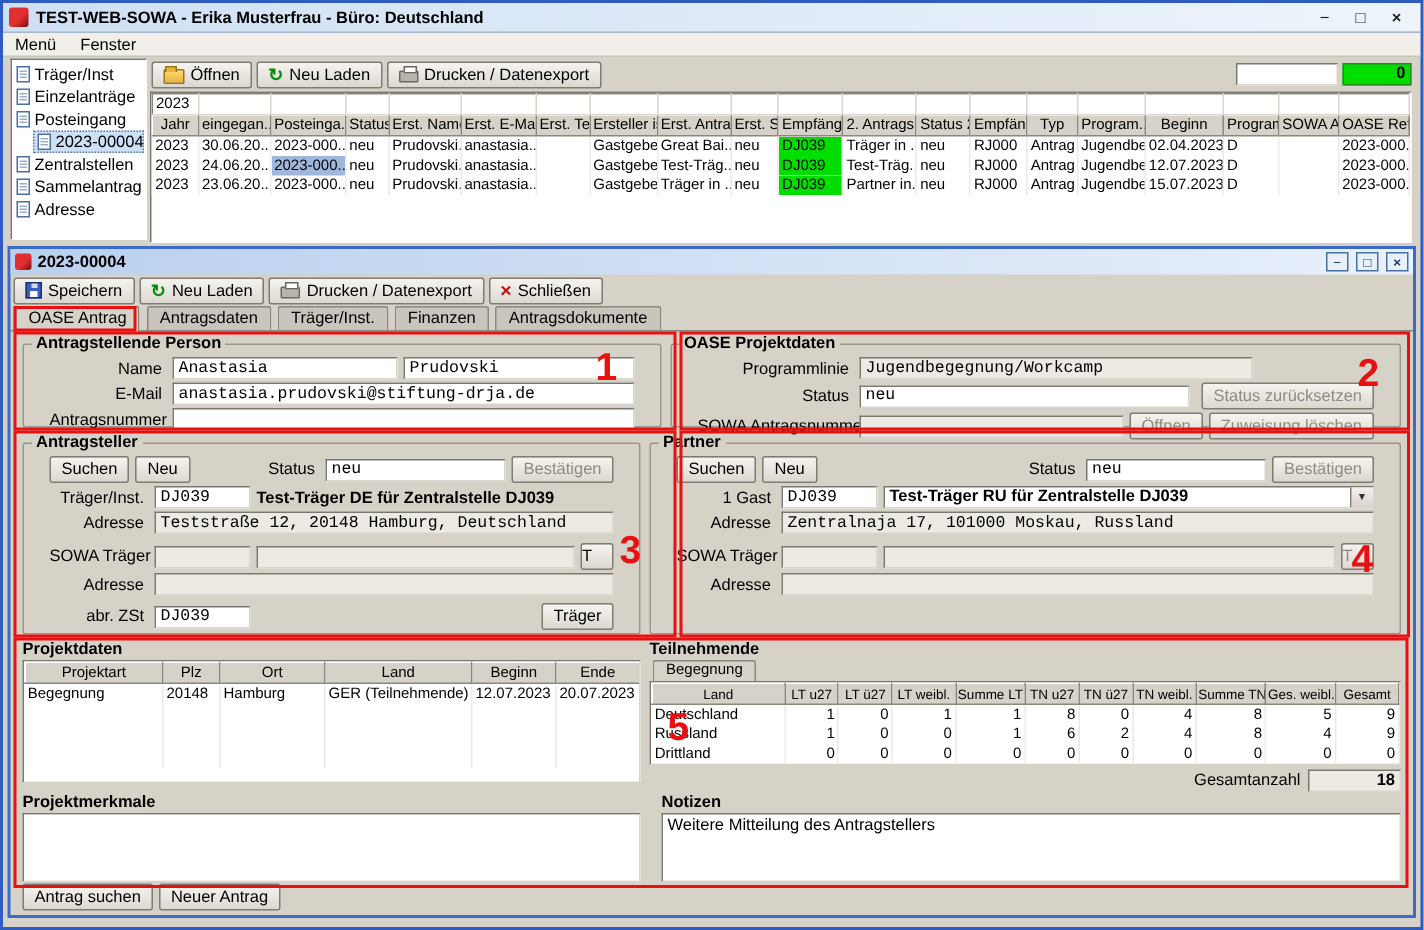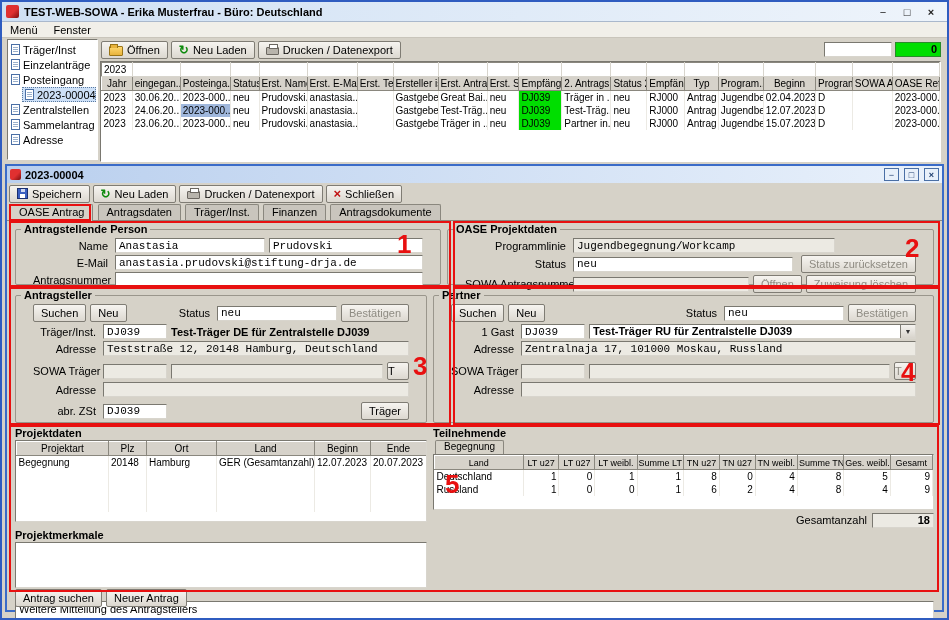--- a/index.html
+++ b/index.html
@@ -74,21 +74,21 @@
   .tab.active { background: #d6d2c8; height: 17px; position: relative; z-index: 2; }
   .d-content { position: absolute; left: 2px; right: 2px; top: 55px; bottom: 2px; }
 
   fieldset.gbox { border: 1px solid #9a968c; border-radius: 2px; padding: 1px 5px 2px; position: relative; background: #d6d2c8; }
   fieldset.gbox legend { font-weight: bold; padding: 0 3px; font-size: 11px; }
   .frow { display: flex; align-items: center; gap: 4px; margin: 2px 12px; }
 
   .row-a { position: absolute; left: 6px; right: 6px; top: 2px; height: 62px; display: flex; gap: 6px; }
   .row-b { position: absolute; left: 6px; right: 6px; top: 68px; height: 134px; display: flex; gap: 6px; }
   .row-c { position: absolute; left: 6px; right: 6px; top: 206px; height: 98px; display: flex; gap: 6px; }
-  .row-d { position: absolute; left: 6px; right: 6px; top: 308px; height: 60px; display: flex; gap: 0; flex-direction: column; }
+  .row-d { position: absolute; left: 6px; right: 6px; top: 308px; height: 60px; display: flex; gap: 14px; }
   .col-l { width: 412px; flex: none; }
   .col-r { flex: 1; min-width: 0; }
 
   .sect-title { font-weight: bold; height: 13px; }
   .panel { background: #fff; border: 1px solid; border-color: #7a7870 #d8d5cd #d8d5cd #7a7870; overflow: hidden; }
   .pj-table th { font-size: 10px; text-align: center; }
   .pj-table td { height: 14px; }
   .tn-table th { font-size: 9px; text-align: center; padding: 0 1px; }
   .tn-table td { height: 13px; }
   .tn-table td:not(:first-child) { text-align: right; }
@@ -504,21 +504,21 @@
                     <th>Beginn</th>
                     <th>Ende</th>
                     <th>Tage</th>
                   </tr>
                 </tbody>
               <tbody>
                   <tr>
                     <td>Begegnung</td>
                     <td>20148</td>
                     <td>Hamburg</td>
-                    <td>GER (Gesamtanzahl)</td>
+                    <td>GER (Teilnehmende)</td>
                     <td>12.07.2023</td>
                     <td>20.07.2023</td>
                     <td>9</td>
                   </tr>
                   <tr>
                     <td></td>
                     <td></td>
                     <td></td>
                     <td></td>
                     <td></td>
@@ -601,20 +601,33 @@
                     <td>0</td>
                     <td>0</td>
                     <td>1</td>
                     <td>6</td>
                     <td>2</td>
                     <td>4</td>
                     <td>8</td>
                     <td>4</td>
                     <td>9</td>
                   </tr>
+                  <tr>
+                    <td>Drittland</td>
+                    <td>0</td>
+                    <td>0</td>
+                    <td>0</td>
+                    <td>0</td>
+                    <td>0</td>
+                    <td>0</td>
+                    <td>0</td>
+                    <td>0</td>
+                    <td>0</td>
+                    <td>0</td>
+                  </tr>
                 </tbody>
             </table>
           </div>
           <div class="tn-total">
             <span>Gesamtanzahl</span>
             <span class="total-box">18</span>
           </div>
         </div>
       </div>
 

